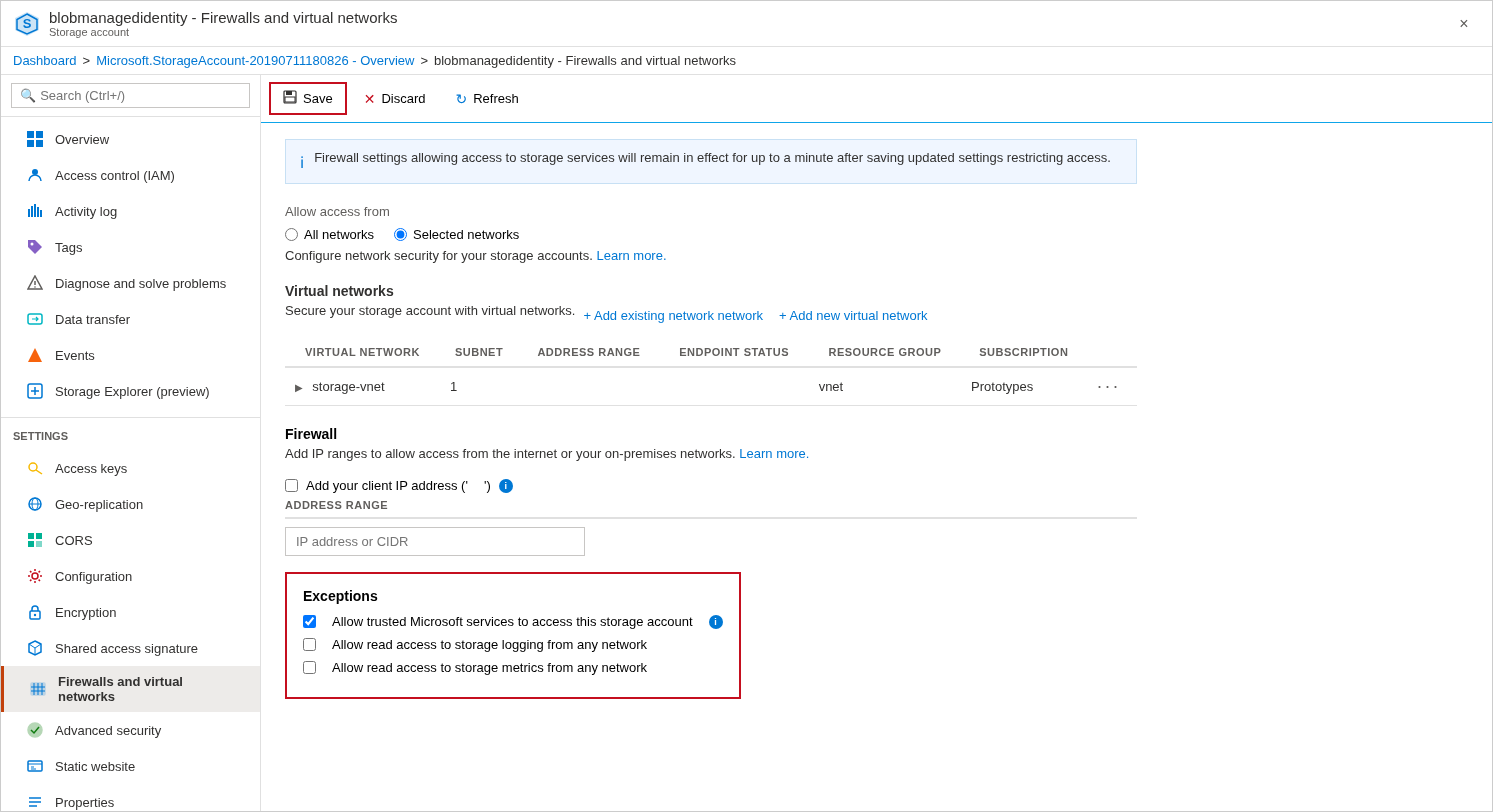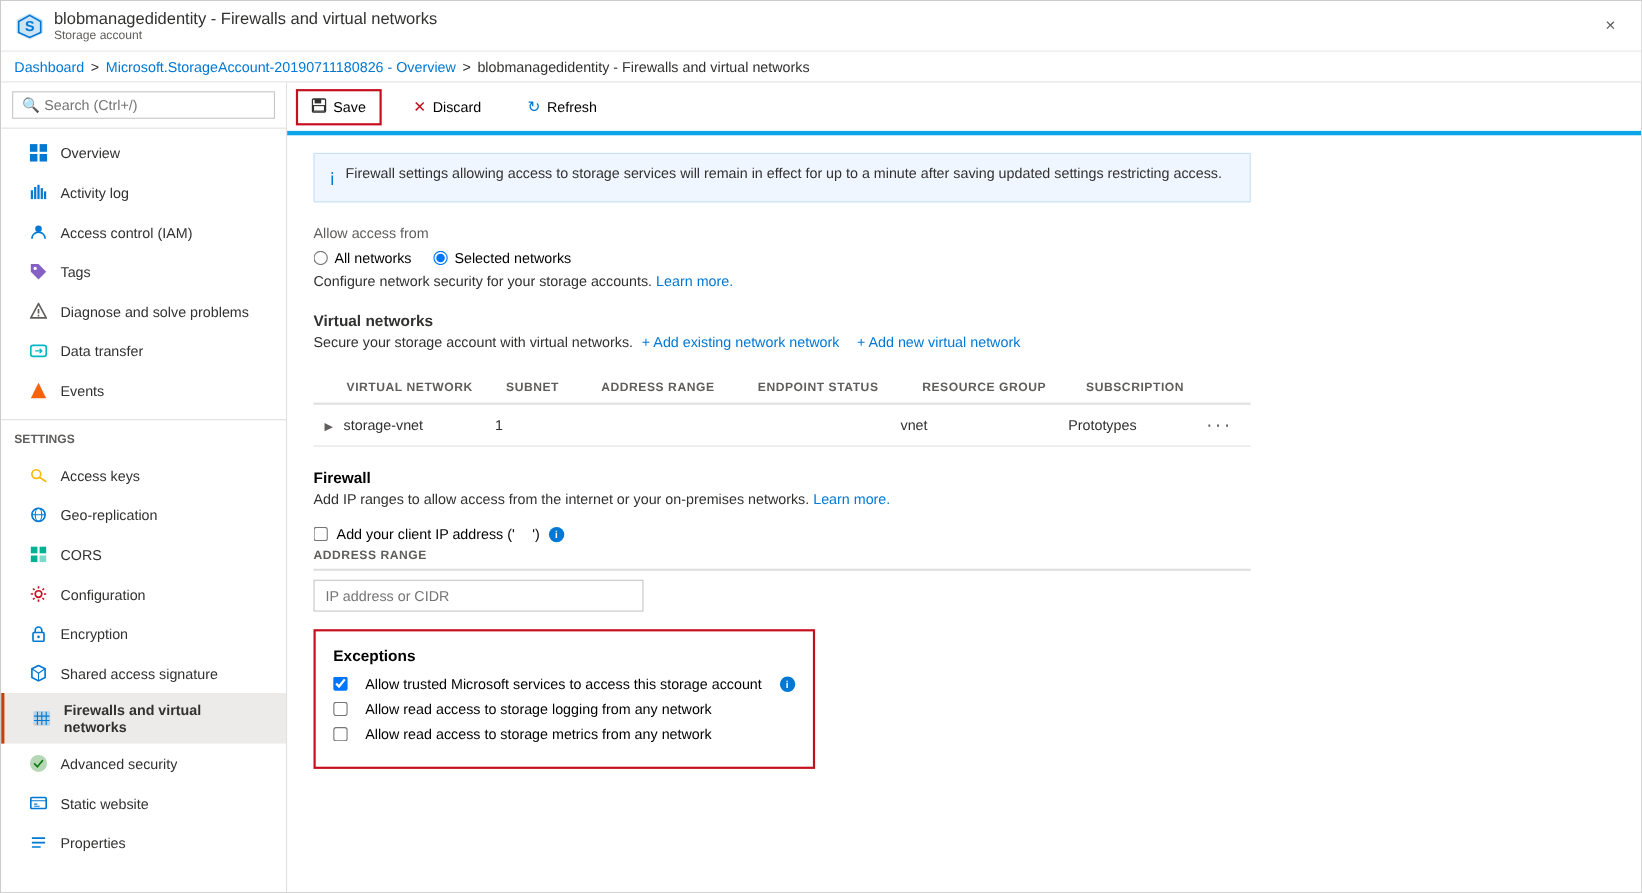--- a/index.html
+++ b/index.html
@@ -36,21 +36,21 @@
     .nav-item.active { background: #edebe9; font-weight: 600; }
     .nav-item.active .nav-label { font-weight: 600; }
     .nav-icon { width: 20px; height: 20px; margin-right: 10px; display: flex; align-items: center; justify-content: center; flex-shrink: 0; }
     .nav-label { font-size: 13px; }
     .section-label { padding: 12px 12px 4px 12px; font-size: 11px; font-weight: 600; color: #605e5c; text-transform: uppercase; border-top: 1px solid #e0e0e0; margin-top: 4px; }
 
     
     .content { flex: 1; display: flex; flex-direction: column; overflow: hidden; }
 
     
-    .toolbar { height: 48px; background: #fff; border-bottom: 4px solid #0ea5e9; display: flex; align-items: center; padding: 0 8px; gap: 16px; }
+    .toolbar { height: 48px; background: #fff; border-bottom: 1px solid #0ea5e9; display: flex; align-items: center; padding: 0 8px; gap: 4px; }
     .toolbar-btn { display: flex; align-items: center; padding: 6px 12px; cursor: pointer; border: 1px solid transparent; font-size: 13px; gap: 6px; background: transparent; }
     .toolbar-btn.primary { border: 2px solid #c50f1f; }
 
     
     .content-scroll { flex: 1; overflow-y: auto; padding: 0; }
     .content-inner { padding: 16px 24px; max-width: 900px; }
 
     
     .info-banner { display: flex; align-items: flex-start; gap: 10px; background: #f0f6ff; border: 1px solid #c7e0f4; padding: 10px 14px; margin-bottom: 20px; font-size: 13px; color: #323130; }
     .info-icon { color: #0078d4; font-size: 16px; flex-shrink: 0; margin-top: 1px; }
@@ -64,21 +64,21 @@
     .help-text a { color: #0078d4; text-decoration: none; }
 
     
     .section-heading { font-size: 14px; font-weight: 600; color: #323130; margin-bottom: 4px; margin-top: 20px; }
     .section-sub { font-size: 13px; color: #323130; margin-bottom: 10px; }
     .add-links { display: inline-flex; gap: 16px; margin-left: 8px; }
     .add-link { color: #0078d4; text-decoration: none; cursor: pointer; font-size: 13px; }
 
     
     .vnet-table { width: 100%; border-collapse: collapse; margin-bottom: 20px; }
-    .vnet-table th { text-align: right; font-size: 11px; font-weight: 600; color: #605e5c; padding: 8px 10px; border-bottom: 2px solid #e0e0e0; text-transform: uppercase; letter-spacing: 0.5px; }
+    .vnet-table th { text-align: center; font-size: 11px; font-weight: 600; color: #605e5c; padding: 8px 10px; border-bottom: 2px solid #e0e0e0; text-transform: uppercase; letter-spacing: 0.5px; }
     .vnet-table td { padding: 8px 10px; border-bottom: 1px solid #e0e0e0; font-size: 13px; color: #323130; vertical-align: middle; }
     .expand-arrow { margin-right: 6px; color: #605e5c; font-size: 10px; cursor: pointer; }
     .more-btn { color: #605e5c; cursor: pointer; font-size: 18px; letter-spacing: 2px; }
 
     
     .firewall-label { font-size: 14px; font-weight: 700; margin-bottom: 4px; margin-top: 10px; }
     .firewall-desc { font-size: 13px; color: #323130; margin-bottom: 17px; }
     .firewall-desc a { color: #0078d4; text-decoration: none; }
     .checkbox-row { display: flex; align-items: center; gap: 8px; font-size: 13px; }
     .checkbox-row input[type=checkbox] { cursor: pointer; }
@@ -138,41 +138,41 @@
                 <rect x="9" width="7" height="7" fill="#0078d4"></rect>
                 <rect y="9" width="7" height="7" fill="#0078d4"></rect>
                 <rect x="9" y="9" width="7" height="7" fill="#0078d4"></rect>
               </svg>
           </div>
           <span class="nav-label">Overview</span>
         </div>
         <div class="nav-item">
           <div class="nav-icon">
             <svg width="16" height="16" viewBox="0 0 16 16">
+                <circle cx="8" cy="5" r="3" fill="#0078d4"></circle>
+                <path d="M2 14c0-3.3 2.7-6 6-6s6 2.7 6 6" stroke="#0078d4" stroke-width="1.5" fill="none"></path>
+              </svg>
+          </div>
+          <span class="nav-label">Access control (IAM)</span>
+        </div>
+        <div class="nav-item">
+          <div class="nav-icon">
+            <svg width="16" height="16" viewBox="0 0 16 16">
                 <rect x="1" y="6" width="2" height="8" fill="#0078d4"></rect>
                 <rect x="4" y="3" width="2" height="11" fill="#0078d4"></rect>
                 <rect x="7" y="1" width="2" height="13" fill="#0078d4"></rect>
                 <rect x="10" y="4" width="2" height="10" fill="#0078d4"></rect>
                 <rect x="13" y="7" width="2" height="7" fill="#0078d4"></rect>
               </svg>
           </div>
           <span class="nav-label">Activity log</span>
         </div>
         <div class="nav-item">
           <div class="nav-icon">
             <svg width="16" height="16" viewBox="0 0 16 16">
-                <circle cx="8" cy="5" r="3" fill="#0078d4"></circle>
-                <path d="M2 14c0-3.3 2.7-6 6-6s6 2.7 6 6" stroke="#0078d4" stroke-width="1.5" fill="none"></path>
-              </svg>
-          </div>
-          <span class="nav-label">Access control (IAM)</span>
-        </div>
-        <div class="nav-item">
-          <div class="nav-icon">
-            <svg width="16" height="16" viewBox="0 0 16 16">
                 <path d="M1 1h7l7 7-7 7-7-7z" fill="#8661c5"></path>
                 <circle cx="5" cy="5" r="1.5" fill="#fff"></circle>
               </svg>
           </div>
           <span class="nav-label">Tags</span>
         </div>
         <div class="nav-item">
           <div class="nav-icon">
             <svg width="16" height="16" viewBox="0 0 16 16">
                 <path d="M8 1L15 14H1z" fill="none" stroke="#605e5c" stroke-width="1.5"></path>
@@ -191,20 +191,29 @@
           </div>
           <span class="nav-label">Data transfer</span>
         </div>
         <div class="nav-item">
           <div class="nav-icon">
             <svg width="16" height="16" viewBox="0 0 16 16">
                 <polygon points="8,1 15,15 1,15" fill="#f7630c"></polygon>
               </svg>
           </div>
           <span class="nav-label">Events</span>
+        </div>
+        <div class="nav-item">
+          <div class="nav-icon">
+            <svg width="16" height="16" viewBox="0 0 16 16">
+                <rect x="1" y="1" width="14" height="14" rx="2" fill="none" stroke="#0078d4" stroke-width="1.5"></rect>
+                <path d="M4 8h8M8 4v8" stroke="#0078d4" stroke-width="1.5"></path>
+              </svg>
+          </div>
+          <span class="nav-label">Storage Explorer (preview)</span>
         </div>
       </div>
 
       <div class="section-label">Settings</div>
 
       <div class="nav-section">
         <div class="nav-item">
           <div class="nav-icon">
             <svg width="16" height="16" viewBox="0 0 16 16">
                 <circle cx="6" cy="7" r="4" fill="none" stroke="#f7b900" stroke-width="1.5"></circle>
@@ -358,21 +367,21 @@
             </div>
             <div class="help-text">
               <span>Configure network security for your storage accounts.</span>
               <a>Learn more.</a>
             </div>
           </div>
 
           
           <div>
             <div class="section-heading">Virtual networks</div>
-            <div style="display:flex; align-items:flex-start; margin-bottom:10px;">
+            <div style="display:flex; align-items:center; margin-bottom:10px;">
               <span class="section-sub">Secure your storage account with virtual networks.</span>
               <div class="add-links">
                 <a class="add-link">+ Add existing network network</a>
                 <a class="add-link">+ Add new virtual network</a>
               </div>
             </div>
 
             <table class="vnet-table">
               <thead>
                 <tr>

